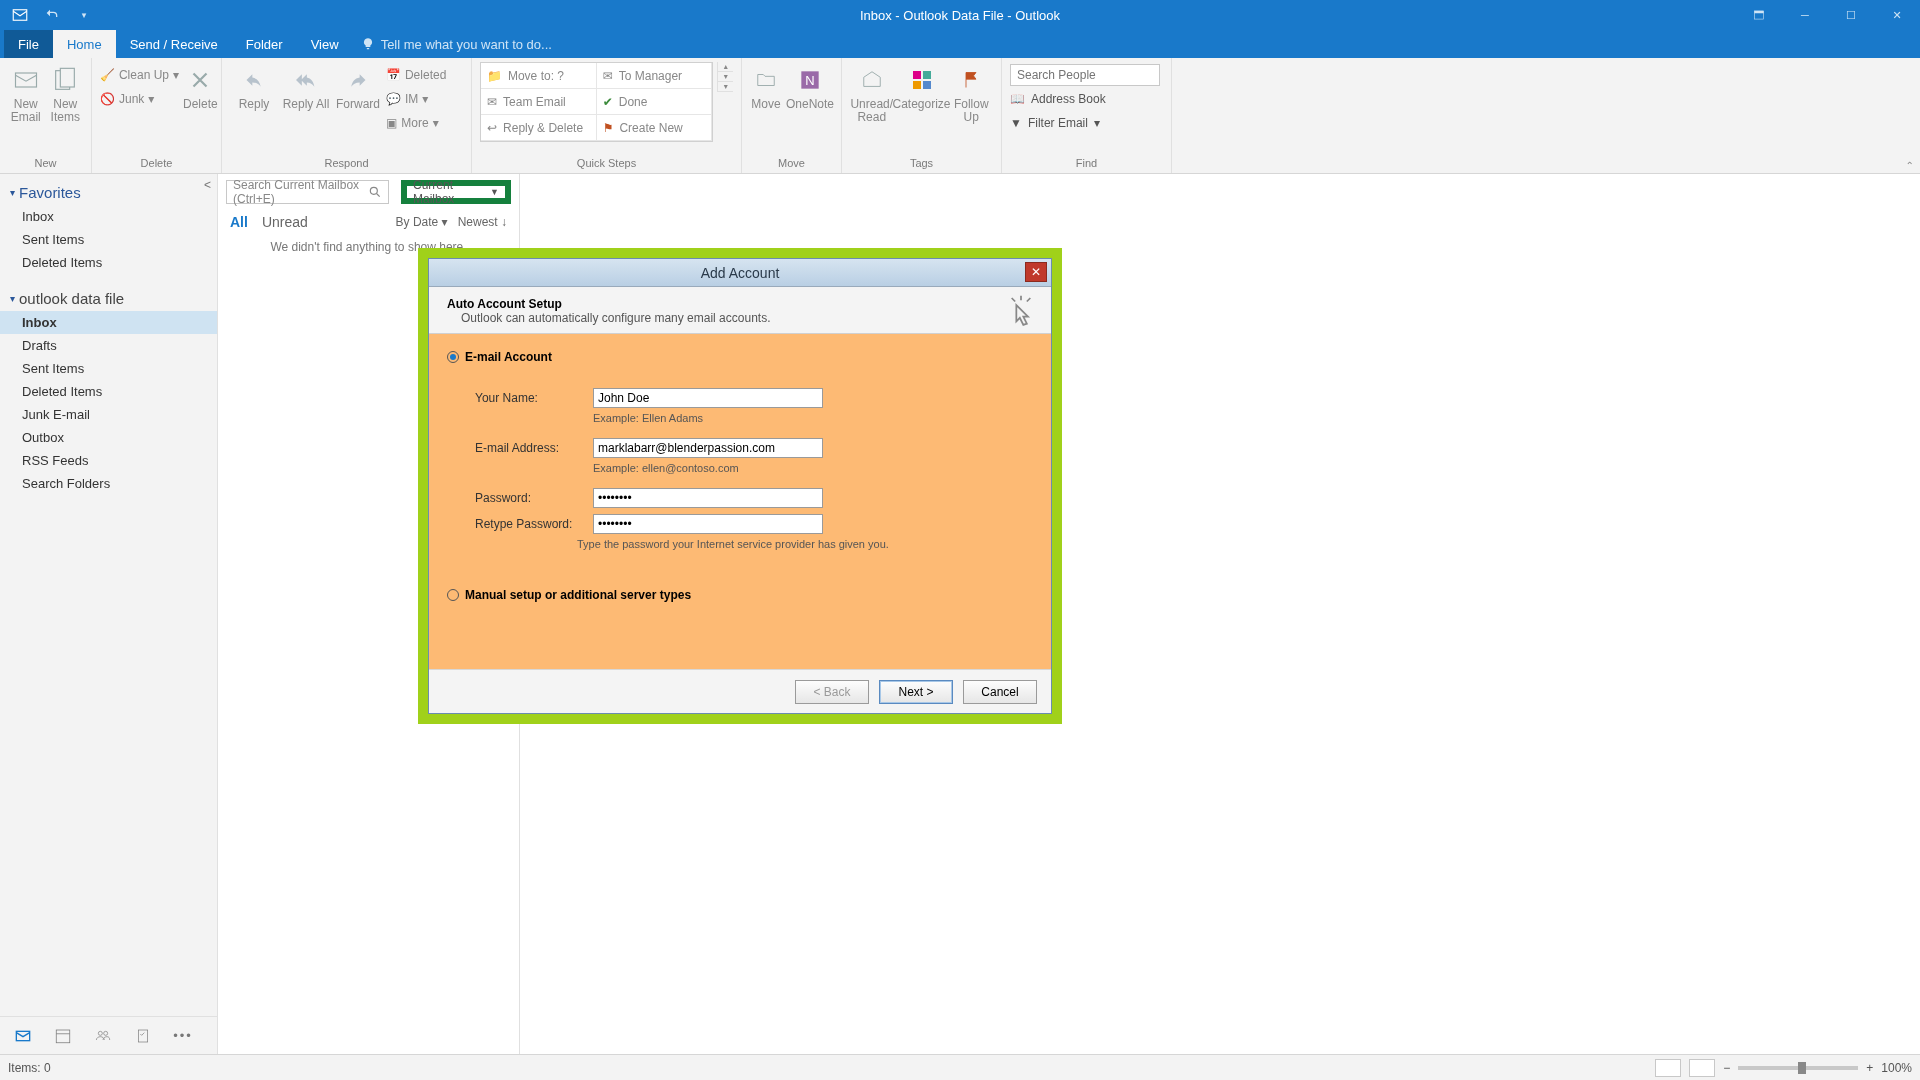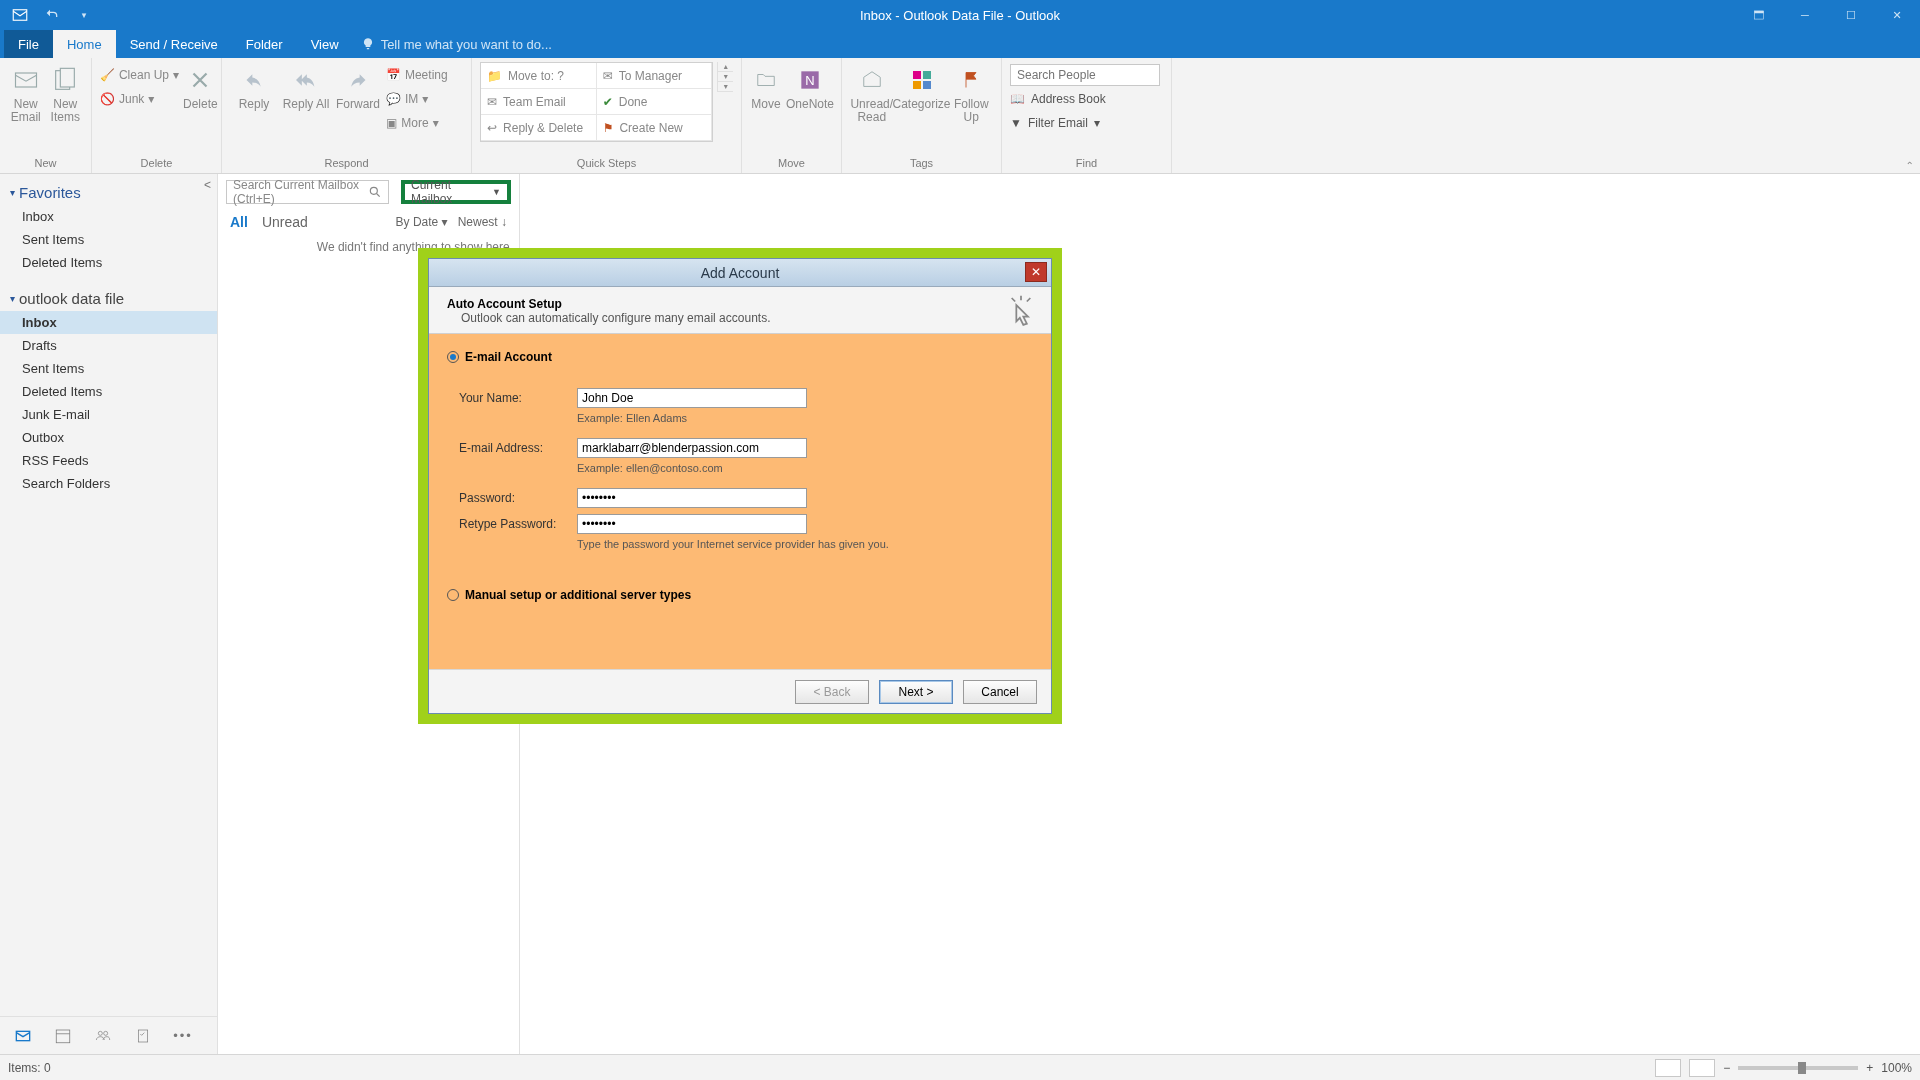--- a/index.html
+++ b/index.html
@@ -56,26 +56,26 @@
 .nav-header.folder { color:#444; font-size:15px; }
 .nav-spacer { flex:1; }
 .nav-bottom { height: 38px; border-top: 1px solid #e0e0e0; display:flex; align-items:center; gap:18px; padding:0 12px; color:#1979ca; }
 .nav-bottom .nb { width:22px; height:22px; display:flex; align-items:center; justify-content:center; color:#666; }
 .nav-bottom .nb.active { color:#1979ca; }
 
 
 .listpane { width: 302px; border-right: 1px solid #e0e0e0; background:#fff; display:flex; flex-direction:column; }
 .searchrow { padding: 6px 8px; display:flex; gap:12px; }
 .searchbox { flex:1; height:24px; border:1px solid #c8c8c8; display:flex; align-items:center; padding:0 6px; color:#888; font-size:12px; justify-content:space-between; }
-.scopebox { width:110px; height:24px; border:4px solid #15803d; display:flex; align-items:center; justify-content:space-between; padding:0 6px; color:#555; font-size:12px; }
+.scopebox { width:110px; height:24px; border:6px solid #15803d; display:flex; align-items:center; justify-content:space-between; padding:0 6px; color:#555; font-size:12px; }
 .filterrow { padding: 4px 12px; display:flex; align-items:center; font-size:14px; gap:14px; }
 .filterrow .all { color:#1979ca; font-weight:600; }
 .filterrow .unread { color:#666; }
 .filterrow .right { margin-left:auto; display:flex; gap:10px; font-size:12px; color:#666; }
-.emptymsg { text-align:right; color:#777; font-size:12px; padding:6px; }
+.emptymsg { text-align:center; color:#777; font-size:12px; padding:6px; }
 
 
 .reading { flex:1; background:#fff; position:relative; }
 
 
 .statusbar { height:26px; background:#f3f3f3; border-top:1px solid #d6d6d6; display:flex; align-items:center; font-size:12px; color:#555; padding:0 8px; }
 .statusbar .right { margin-left:auto; display:flex; align-items:center; gap:8px; }
 .viewbtn { width:26px; height:18px; border:1px solid #c8c8c8; background:#fff; }
 .zoom-track { width:120px; height:4px; background:#c8c8c8; position:relative; }
 .zoom-thumb { position:absolute; left:50%; top:-4px; width:8px; height:12px; background:#888; }
@@ -86,21 +86,21 @@
 .dlg-title { height:28px; background: linear-gradient(#d6e4f0,#b9cfe4); border-bottom:1px solid #9ab; display:flex; align-items:center; justify-content:center; position:relative; color:#2a3a4a; font-size:14px; }
 .dlg-close { position:absolute; right:4px; top:3px; width:22px; height:20px; background:#c0392b; color:#fff; display:flex; align-items:center; justify-content:center; font-size:12px; border:1px solid #8b2a1f; }
 .dlg-head { padding:10px 18px 8px 18px; border-bottom:1px solid #d0d0d0; background:#f4f4f4; position:relative; }
 .dlg-head b { font-size:12px; }
 .dlg-head .sub { color:#555; padding-left:14px; }
 .dlg-head .cursor { position:absolute; right:16px; top:8px; color:#888; }
 .dlg-body { flex:1; background:#fdba74; padding:16px 18px; }
 .radio-row { display:flex; align-items:center; gap:6px; font-weight:600; font-size:12px; margin-bottom:24px; }
 .radio { width:12px; height:12px; border:1px solid #555; border-radius:50%; display:inline-flex; align-items:center; justify-content:center; }
 .radio.checked::after { content:""; width:6px; height:6px; background:#1979ca; border-radius:50%; }
-.form-grid { display:grid; grid-template-columns: 110px 230px; column-gap:8px; row-gap:6px; align-items:center; margin-left:12px; font-size:12px; color:#333; }
+.form-grid { display:grid; grid-template-columns: 110px 230px; column-gap:8px; row-gap:6px; align-items:center; margin-left:28px; font-size:12px; color:#333; }
 .form-grid input { height:20px; border:1px solid #9a9a9a; padding:0 4px; font-size:12px; background:#fff; }
 .form-hint { grid-column:2; color:#555; font-size:11px; margin-top:-2px; margin-bottom:8px; }
 .pw-hint { margin-left:130px; color:#555; font-size:11px; margin-top:4px; }
 .radio-row2 { display:flex; align-items:center; gap:6px; font-weight:600; font-size:12px; margin-top:38px; }
 .dlg-foot { height:44px; background:#f4f4f4; border-top:1px solid #d8d8d8; display:flex; align-items:center; justify-content:flex-end; gap:10px; padding:0 14px; }
 .dlg-btn { min-width:74px; height:24px; border:1px solid #9a9a9a; background:linear-gradient(#fdfdfd,#e6e6e6); font-size:12px; display:flex; align-items:center; justify-content:center; }
 .dlg-btn.disabled { color:#9a9a9a; }
 .dlg-btn.primary { border-color:#5a8ac0; box-shadow:0 0 0 1px #a7c7e7 inset; }
 
 svg { display:block; }
@@ -219,21 +219,21 @@
           <div class="ico">
             <svg width="26" height="20" viewBox="0 0 24 24">
               <path d="M14 9V5l7 7-7 7v-4c-5 0-8 2-10 5 1-6 4-10 10-11z" fill="#b7c2cc"></path>
             </svg>
           </div>
           <span>Forward</span>
         </div>
       <div class="mini-stack" style="padding-top:2px;">
         <div class="minirow">
             <span>📅</span>
-            <span>Meeting</span>
+            <span>Deleted</span>
           </div>
         <div class="minirow"><span>💬</span><span>IM</span> ▾</div>
         <div class="minirow"><span>▣</span><span>More</span> ▾</div>
       </div>
     </div>
     <div class="group-label">Respond</div>
   </div>
 
   <div class="group" style="width:270px;">
     <div class="group-body">

